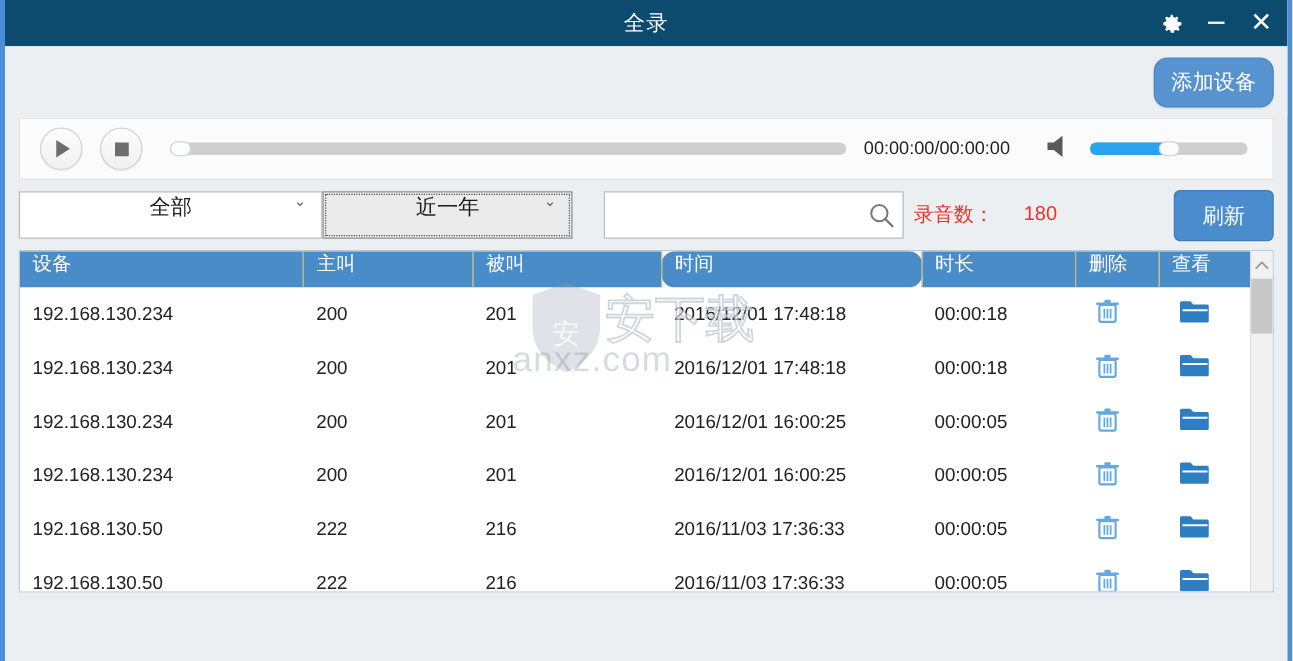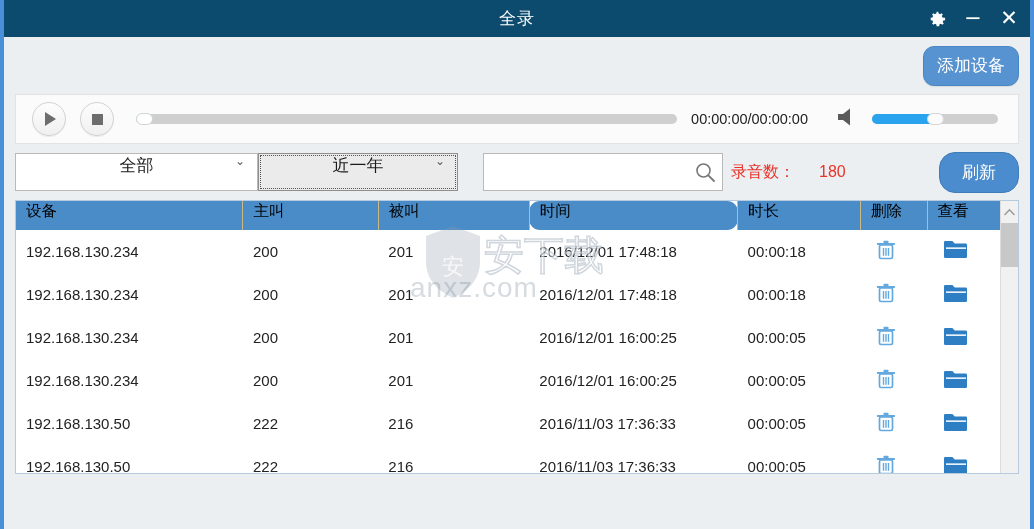--- a/index.html
+++ b/index.html
@@ -209,40 +209,40 @@
     margin-left: 24px;
     font-size: 16px;
     color: #e8332a;
   }
   .refresh-btn {
     margin-left: auto;
     background: #4a8ccd;
     color: #ffffff;
     font-size: 17px;
     border: 1px solid #3f7cb8;
-    border-radius: 16px;
+    border-radius: 5px;
     padding: 8px 22px;
     cursor: pointer;
   }
 
   
   .table-area {
     position: relative;
     margin: 0 11px;
     height: 274px;
     background: #ffffff;
     border: 1px solid #b7cbe0;
     display: flex;
     overflow: hidden;
   }
   .table-main { flex: 1 1 auto; min-width: 0; }
   table { width: 100%; border-collapse: collapse; table-layout: fixed; }
   thead th {
     background: #4a8cc8;
-    color: #000000;
+    color: #ffffff;
     font-size: 15.5px;
     font-weight: normal;
     text-align: left;
     height: 28px;
     padding: 0 0 8px 10px;
     border-right: 1px solid #cbb883;
     white-space: nowrap;
   }
   thead th:last-child { border-right: 0; }
   tbody td {

